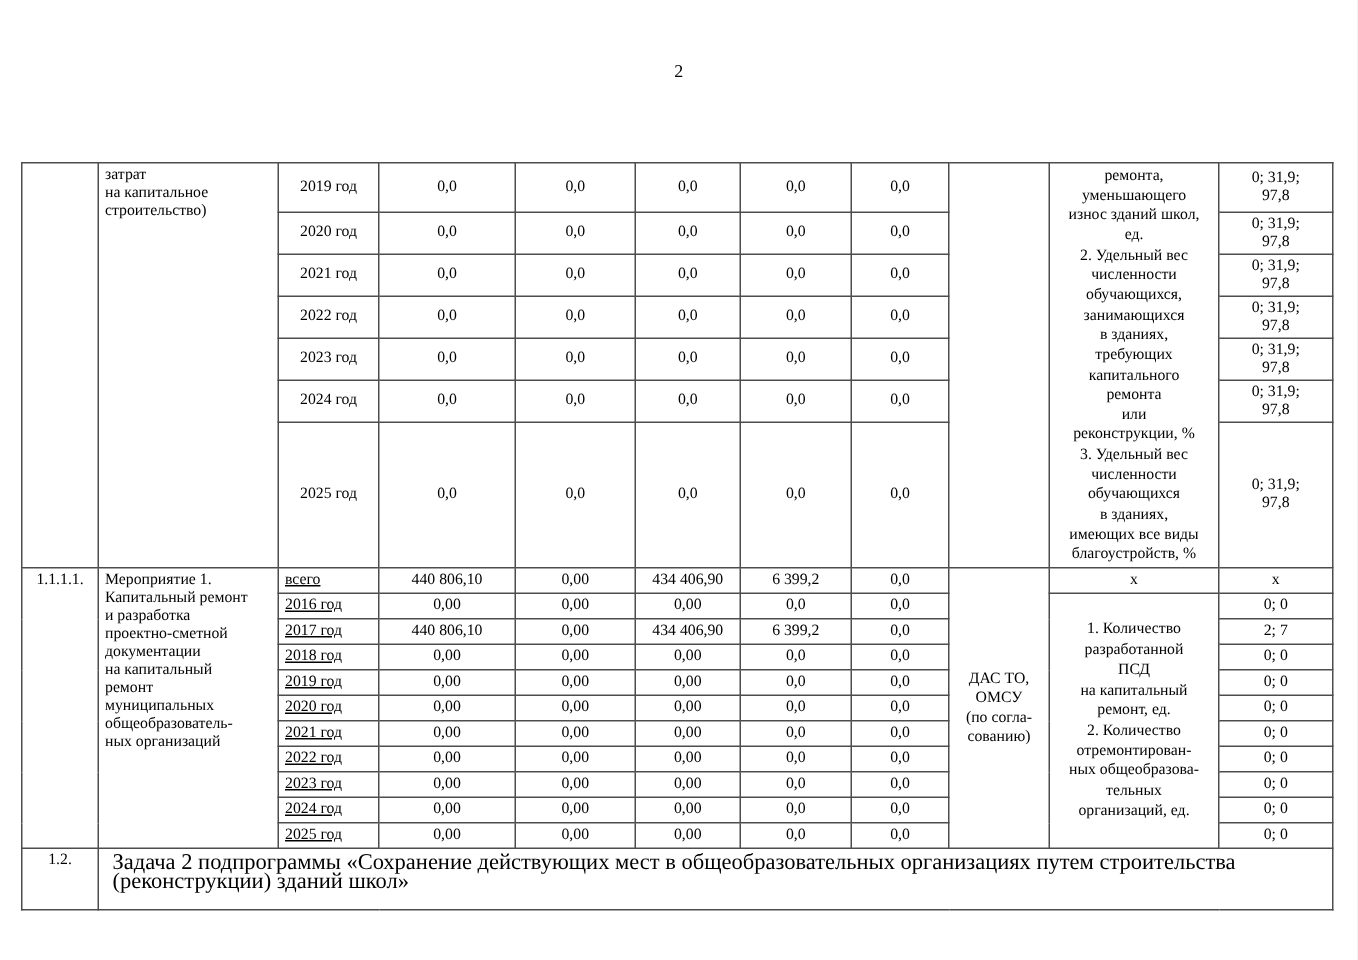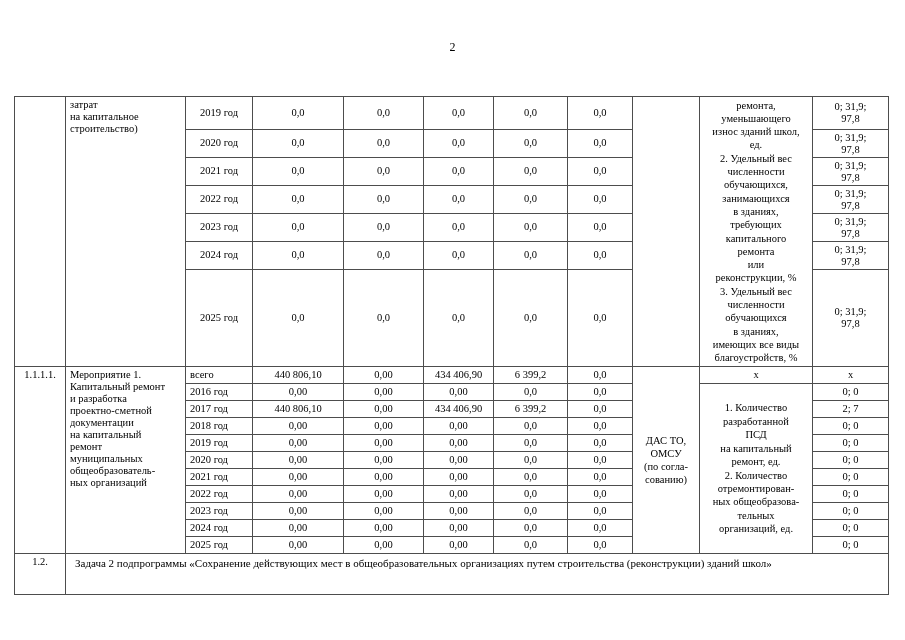--- a/index.html
+++ b/index.html
@@ -5,40 +5,40 @@
   html,body{margin:0;padding:0;background:#e8e8e8;}
   .page{
     position:relative;width:905px;height:640px;background:#ffffff;
     font-family:"Liberation Serif","DejaVu Serif",serif;color:#000;overflow:hidden;
   }
   .page-number{
     position:absolute;top:40px;left:0;width:905px;text-align:center;
     font-size:12px;
   }
   table.doc{
-    position:absolute;left:14px;top:96px;width:874px;
+    position:absolute;left:14px;top:108px;width:874px;
     border-collapse:collapse;table-layout:fixed;
     border:1.5px solid #000;
   }
   td{
     border:1px solid #4d4d4d;
     font-size:10.5px;line-height:12.5px;
     padding:0;margin:0;
     text-align:center;vertical-align:middle;
     white-space:pre-line;overflow:hidden;
   }
   .c-num{vertical-align:top;padding-top:2px;}
   .c-name{text-align:left;vertical-align:top;padding:2px 3px 0 4px;line-height:12px;}
-  .c-yr2{text-align:left;padding-left:4px;}
+  .c-yr2{text-align:left;padding-left:4px;text-decoration:underline;}
   .c-val{}
   .c-ind1{line-height:13.3px;padding:1px 2px;text-align:center;}
   .c-ind2{line-height:13.4px;padding:1px 2px;}
   .c-exec{line-height:13px;}
   .c-iv{line-height:12px;}
-  .c-task{text-align:left;vertical-align:top;padding:3px 4px 0 9px;font-size:11px;white-space:normal;}
+  .c-task{text-align:left;vertical-align:top;padding:3px 4px 0 9px;font-size:15px;white-space:normal;}
   .rt1{height:33px;}
   .rt{height:28px;}
   .rt7{height:97px;}
   .rs{height:17px;}
   .rf{height:41px;}
 </style>
 </head>
 <body>
 
 <div class="page">

